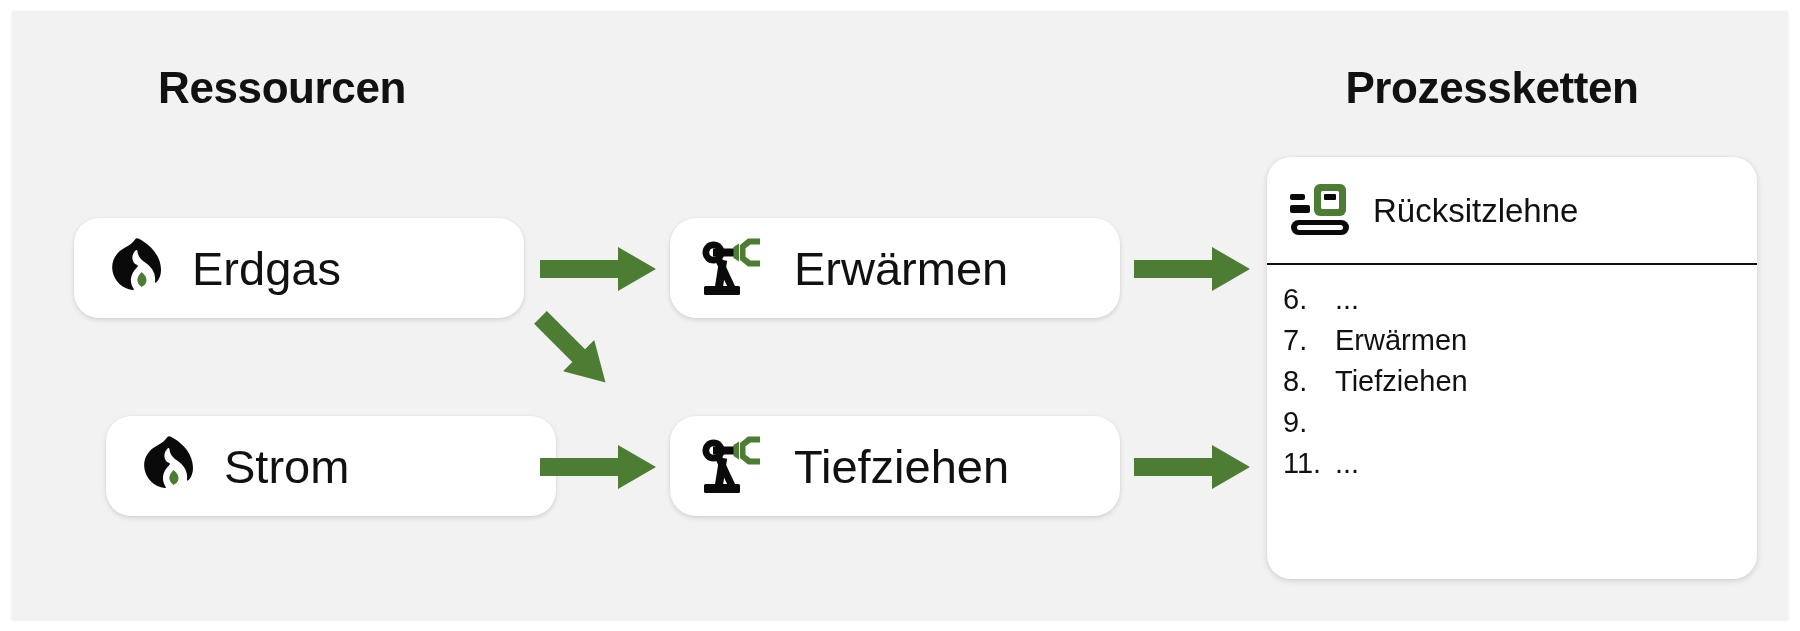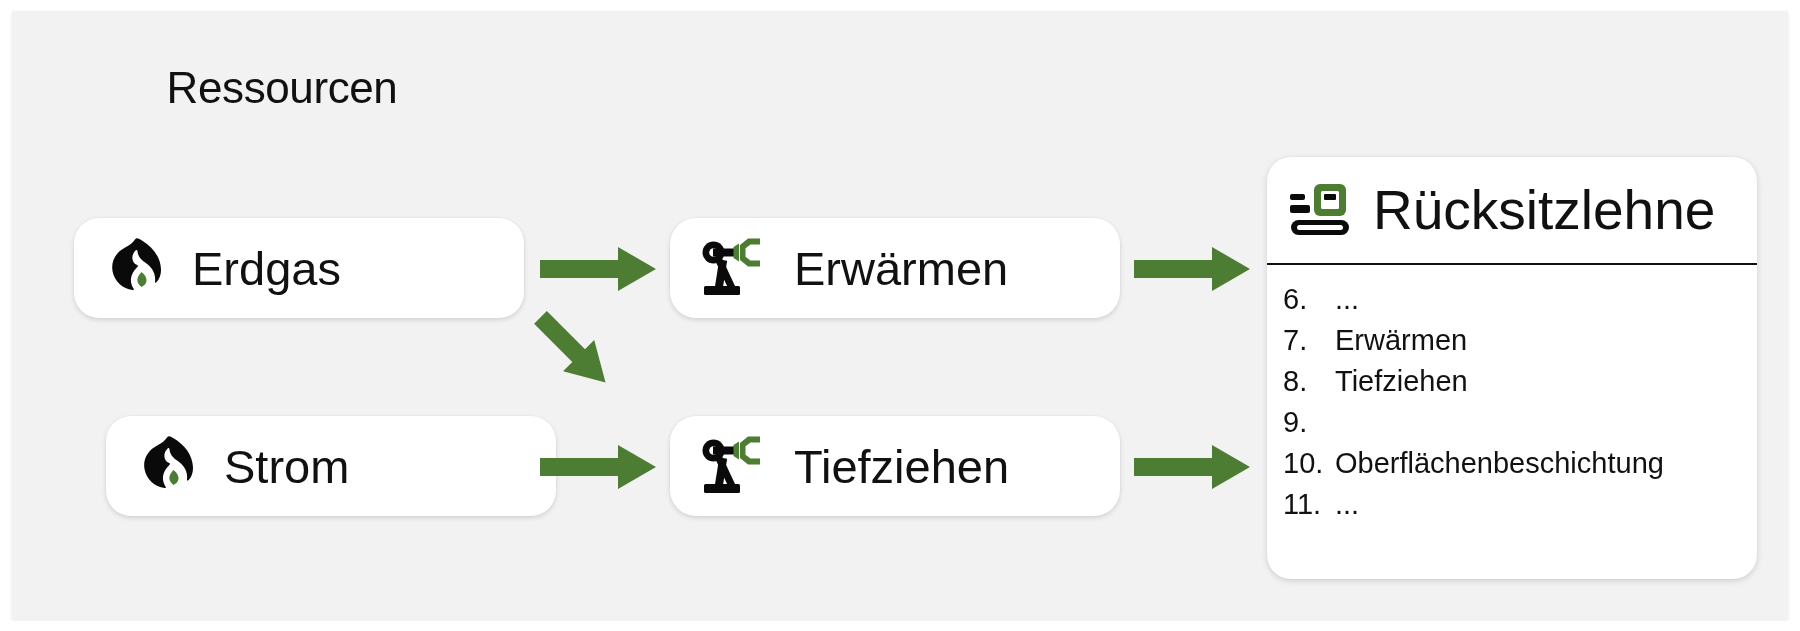--- a/index.html
+++ b/index.html
@@ -31,21 +31,21 @@
     width: 1776px;
     height: 608px;
     background: #f2f2f2;
     box-shadow: 0 1px 3px rgba(0,0,0,0.10);
   }
 
   
   .col-title {
     position: absolute;
     font-size: 44px;
-    font-weight: normal;
+    font-weight: bold;
     color: #111111;
     letter-spacing: -0.4px;
     white-space: nowrap;
     text-align: center;
   }
   #title-resources { left: 30px;  top: 52px; width: 480px; }
   #title-steps     { left: 550px; top: 52px; width: 520px; }
   #title-chains    { left: 1230px;top: 52px; width: 500px; }
 
   
@@ -120,21 +120,21 @@
     position: absolute;
     left: 0; top: 0;
     width: 100%;
     height: 106px;
     display: flex;
     align-items: center;
     padding-left: 22px;
     box-sizing: border-box;
   }
   .chain-title {
-    font-size: 55px;
+    font-size: 33px;
     color: #111111;
     margin-left: 22px;
     white-space: nowrap;
     line-height: 1;
   }
   .chain-divider {
     position: absolute;
     left: 0;
     top: 106px;
     width: 100%;
@@ -166,20 +166,21 @@
 </style>
 </head>
 <body>
 
 <div class="stage">
   <div class="panel">
 
     <div class="col-title" id="title-resources">Ressourcen</div>
 
 
+    <div class="col-title" id="title-chains">Prozessketten</div>
 
     <div class="card res-card" id="card-erdgas">
       <span class="icon">
         <svg width="54" height="58" viewBox="0 0 54 58" xmlns="http://www.w3.org/2000/svg">
           <path d="M27.2 2.2 C22.0 9.4 15.6 10.4 11.2 14.6 C5.4 20.2 3.2 27.0 4.6 34.4
                    C6.4 44.2 14.6 51.6 24.6 53.0 C25.7 53.1 26.2 52.6 25.6 51.7
                    C23.6 48.6 22.6 45.2 23.0 41.6 C23.5 37.2 25.7 33.6 29.4 30.0
                    C30.2 29.2 30.1 28.4 29.2 28.0 C26.2 26.6 24.6 24.4 24.4 21.4
                    C24.2 18.4 25.4 15.8 27.8 13.3 C28.5 12.6 29.3 12.9 29.4 13.9
                    C29.9 19.0 32.5 22.4 36.8 25.2 C44.2 30.0 48.0 36.6 47.0 44.6
@@ -312,24 +313,20 @@
           <span class="chain-text">Erwärmen</span>
         </div>
         <div class="chain-item">
           <span class="chain-num">8.</span>
           <span class="chain-text">Tiefziehen</span>
         </div>
         <div class="chain-item">
           <span class="chain-num">9.</span>
         </div>
         <div class="chain-item">
-          <span class="chain-num">10.</span>
-          <span class="chain-text">Oberflächenbeschichtung</span>
-        </div>
-        <div class="chain-item">
           <span class="chain-num">11.</span>
           <span class="chain-text">...</span>
         </div>
       </div>
 
     </div>
 
   </div>
 </div>
 

